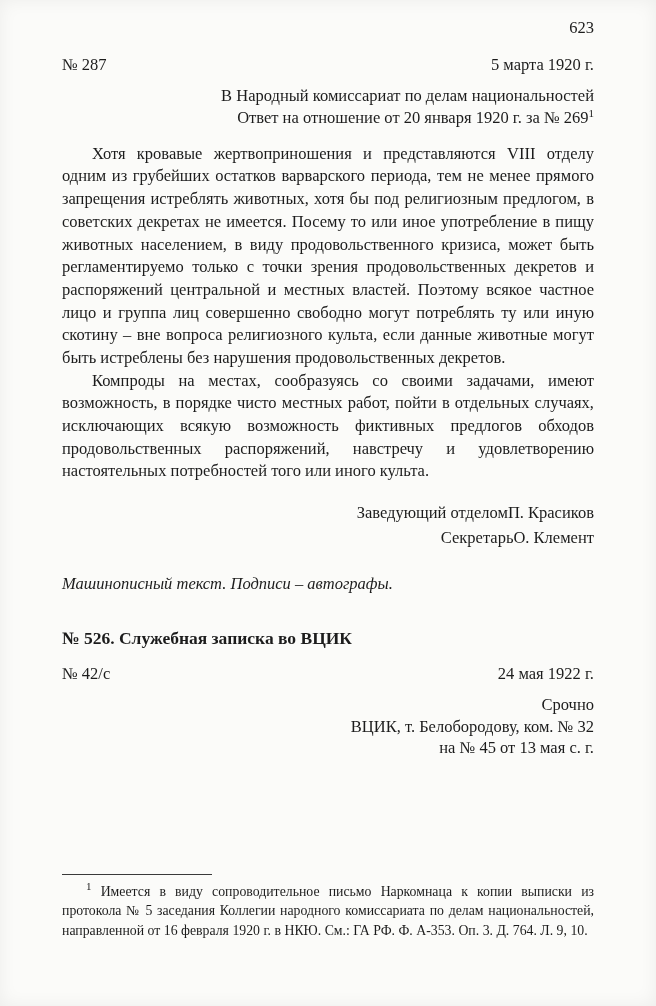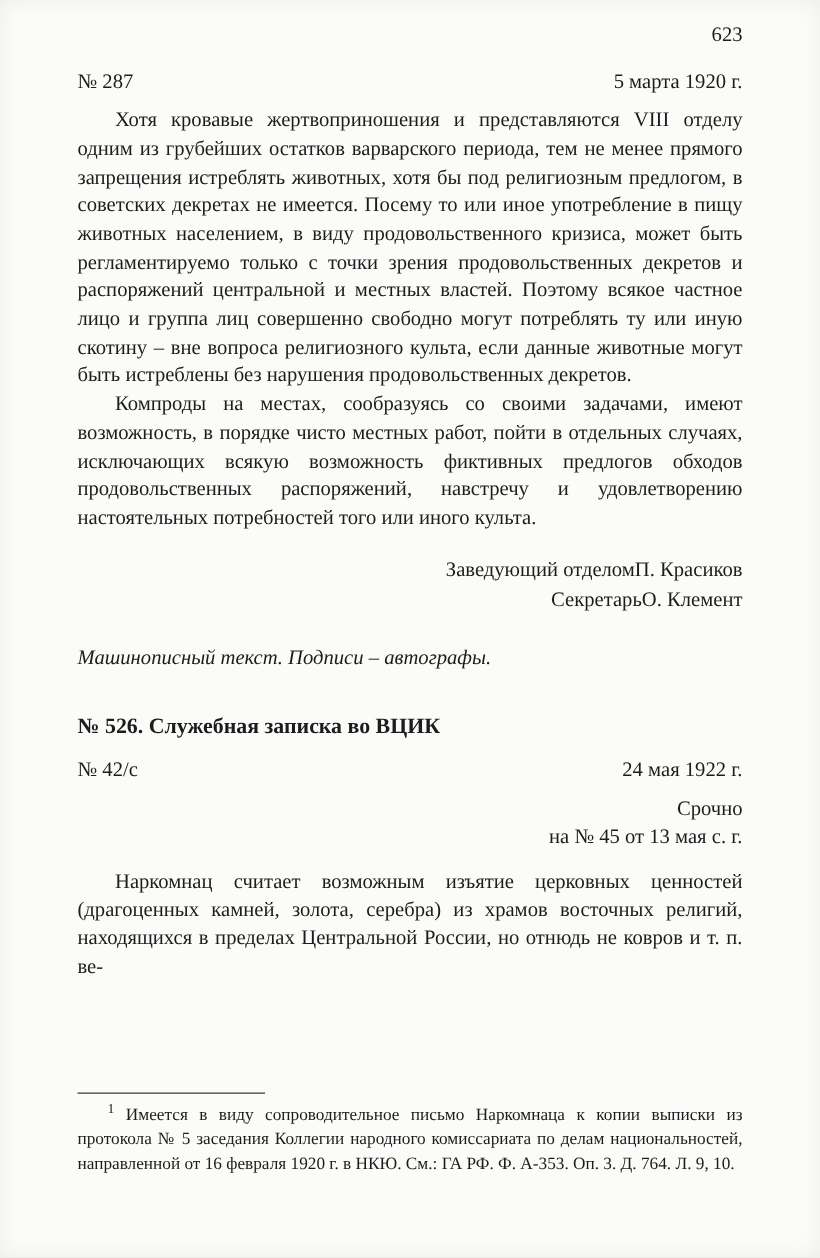--- a/index.html
+++ b/index.html
@@ -94,20 +94,26 @@
 <div class="page">
 
   <div class="page-number">623</div>
 
 
   <div class="num-date-row">
     <span>№ 287</span>
     <span>5 марта 1920 г.</span>
   </div>
 
+  <div class="addressee">
+    <div>В Народный комиссариат по делам национальностей</div>
+    <div>
+      <span>Ответ на отношение от 20 января 1920 г. за № 269</span><sup>1</sup>
+    </div>
+  </div>
 
   <p class="body-para">Хотя кровавые жертвоприношения и представляются VIII отделу одним из грубейших остатков варварского периода, тем не менее прямого запрещения истреблять животных, хотя бы под религиозным предлогом, в советских декретах не имеется. Посему то или иное употребление в пищу животных населением, в виду продовольственного кризиса, может быть регламентируемо только с точки зрения продовольственных декретов и распоряжений центральной и местных властей. Поэтому всякое частное лицо и группа лиц совершенно свободно могут потреблять ту или иную скотину – вне вопроса религиозного культа, если данные животные могут быть истреблены без нарушения продовольственных декретов.</p>
   <p class="body-para">Компроды на местах, сообразуясь со своими задачами, имеют возможность, в порядке чисто местных работ, пойти в отдельных случаях, исключающих всякую возможность фиктивных предлогов обходов продовольственных распоряжений, навстречу и удовлетворению настоятельных потребностей того или иного культа.</p>
 
   <div class="signatures">
     <div class="signature-row">
       <span>Заведующий отделом</span>
       <span>П. Красиков</span>
     </div>
     <div class="signature-row">
@@ -122,23 +128,23 @@
 
   <h1 class="doc-heading second">№ 526. Служебная записка во ВЦИК</h1>
 
   <div class="num-date-row">
     <span>№ 42/с</span>
     <span>24 мая 1922 г.</span>
   </div>
 
   <div class="addressee">
     <div>Срочно</div>
+    <div>ВЦИК, т. Белобородову, ком. № 32</div>
     <div>на № 45 от 13 мая с. г.</div>
   </div>
 
-  <p class="body-para">Наркомнац считает возможным изъятие церковных ценностей (драгоценных камней, золота, серебра) из храмов восточных религий, находящихся в пределах Центральной России, но отнюдь не ковров и т. п. ве-</p>
 
   <div class="footnote-area">
     <hr class="footnote-rule">
     <p class="footnote-text"><sup>1</sup><span> Имеется в виду сопроводительное письмо Наркомнаца к копии выписки из протокола № 5 заседания Коллегии народного комиссариата по делам национальностей, направленной от 16 февраля 1920 г. в НКЮ. См.: ГА РФ. Ф. А-353. Оп. 3. Д. 764. Л. 9, 10.</span></p>
   </div>
 
 </div>
 
 </body></html>

